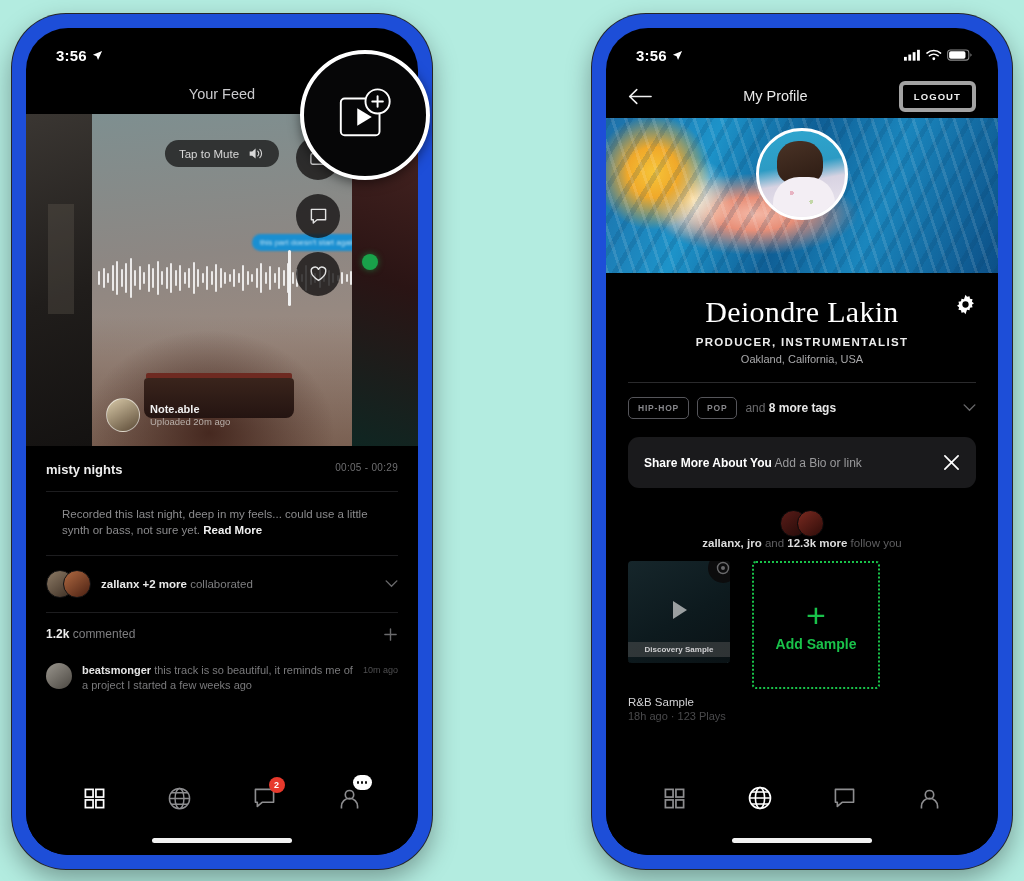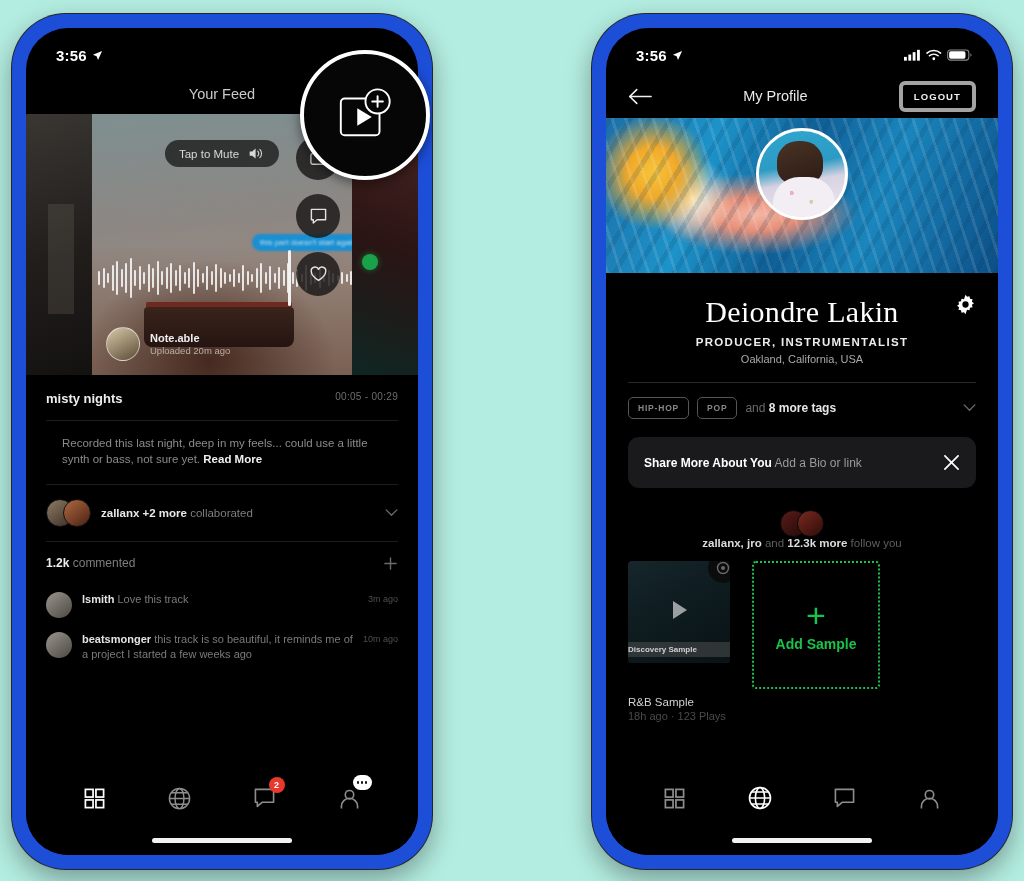--- a/index.html
+++ b/index.html
@@ -70,21 +70,21 @@
     align-items: center;
     justify-content: center;
     color: #c9c9cc;
     font-size: 14.5px;
     position: relative;
     z-index: 30;
   }
 
   .carousel {
     position: relative;
-    height: 261px;
+    height: 332px;
     overflow: hidden;
   }
   .card-peek {
     position: absolute; top: 0; bottom: 0;
     width: 66px;
     overflow: hidden;
   }
   .card-peek.left  { left: 0;  background: linear-gradient(160deg,#3a3632,#201d1b 55%,#141211); }
   .card-peek.right { right: 0; background: linear-gradient(200deg,#4a2623,#2a1414 50%,#0f2622); }
   .card-peek.right::after {
@@ -524,20 +524,21 @@
     width: 30px; height: 30px;
     border-radius: 50%;
     background: #0c0c0d;
     display: flex;
     align-items: center;
     justify-content: center;
   }
   .sample-caption {
     position: absolute;
     left: 0; right: 0; bottom: 6px;
+    text-align: center;
     font-size: 8px;
     font-weight: bold;
     color: #cfcfd1;
     background: rgba(90,90,92,.45);
     padding: 3px 0;
   }
   .sample-meta { padding: 7px 22px 0; }
   .sample-name { font-size: 11.5px; color: #d3d3d5; }
   .sample-stats { font-size: 11px; color: #4a4a4c; margin-top: 2px; }
 
@@ -718,28 +719,20 @@
       <div class="row-comments">
         <div class="cmt-count">
           <b>1.2k</b>
           <span>commented</span>
         </div>
         <svg width="15" height="15" viewBox="0 0 16 16">
           <path d="M8 2v12M2 8h12" stroke="#6a6a6c" stroke-width="1.5" stroke-linecap="round"></path>
         </svg>
       </div>
 
-      <div class="comment">
-        <div class="c-avatar"></div>
-        <div class="c-body">
-          <b>lsmith</b>
-          <span>Love this track</span>
-        </div>
-        <span class="c-time">3m ago</span>
-      </div>
 
       <div class="comment">
         <div class="c-avatar"></div>
         <div class="c-body">
           <b>beatsmonger</b>
           <span>this track is so beautiful, it reminds me of a project I started a few weeks ago</span>
         </div>
         <span class="c-time">10m ago</span>
       </div>
     </div>

